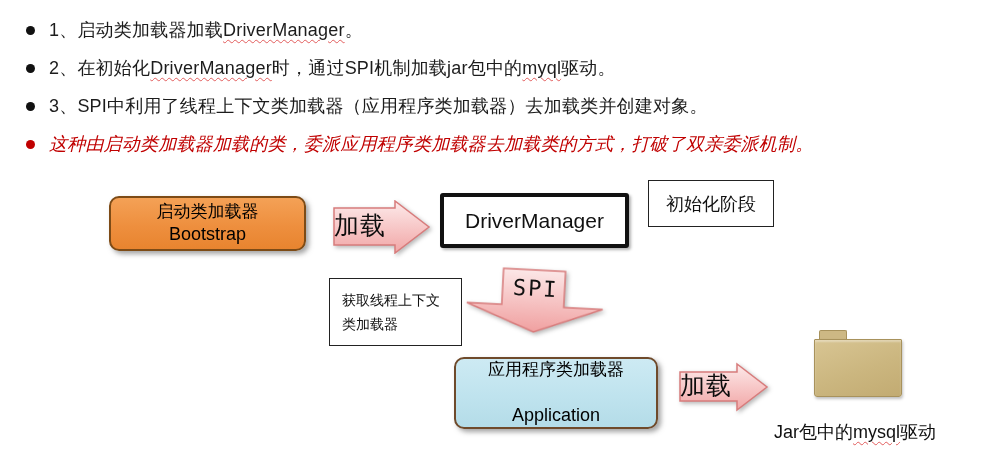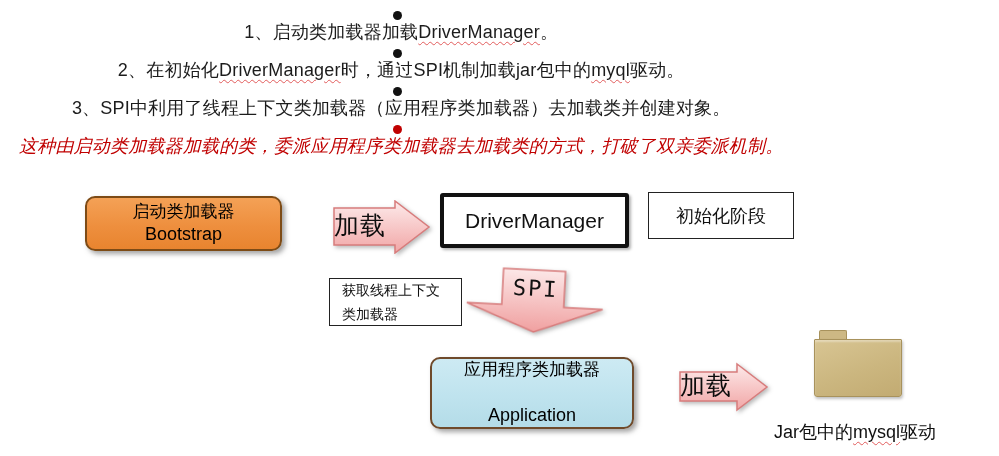--- a/index.html
+++ b/index.html
@@ -3,21 +3,21 @@
 <meta charset="utf-8">
 <style>
   html,body{margin:0;padding:0;background:#fff;}
   .canvas{
     position:relative;width:999px;height:456px;background:#ffffff;overflow:hidden;
     font-family:"Liberation Sans",sans-serif;
   }
 
   
   .bullets{position:absolute;left:19px;top:11px;}
-  .line{display:flex;align-items:center;height:38px;white-space:nowrap;flex-direction:column;}
+  .line{display:flex;align-items:center;height:38px;white-space:nowrap;}
   .dot{width:9px;height:9px;border-radius:50%;background:#111;margin:0 14px 0 7px;flex:0 0 auto;}
   .line .txt{font-size:18px;color:#1c1c1c;letter-spacing:0.2px;}
   .line.red .dot{background:#c00000;}
   .line.red .txt{color:#c00000;font-style:italic;}
   .wavy{
     text-decoration-line:underline;
     text-decoration-style:wavy;
     text-decoration-color:#e25d5d;
     text-decoration-thickness:1px;
     text-underline-offset:3px;
@@ -25,20 +25,21 @@
 
   
   .abs{position:absolute;}
 
   
   .procbox{
     display:flex;flex-direction:column;align-items:center;justify-content:center;
     border-radius:10px;color:#000;text-align:center;line-height:1.3;
     box-shadow:3px 3px 5px rgba(90,90,90,.55);
     box-sizing:border-box;
+    margin-left:24px;
   }
   .procbox .t1{font-size:17px;}
   .procbox .t2{font-size:18px;}
   .bootstrap-box{
     left:85px;top:196px;width:197px;height:55px;
     background:linear-gradient(180deg,#f4a156 0%,#ee8f3e 55%,#e8842f 100%);
     border:2.5px solid #7d4b16;
   }
   .app-box{
     left:430px;top:357px;width:204px;height:72px;
@@ -48,27 +49,27 @@
   }
 
   
   .dm-box{
     left:440px;top:193px;width:189px;height:55px;background:#fff;
     border:4px solid #111;border-radius:3px;box-sizing:border-box;
     display:flex;align-items:center;justify-content:center;
     font-size:21px;color:#111;box-shadow:2px 2px 3px rgba(0,0,0,.3);
   }
   .init-box{
-    left:648px;top:192px;width:146px;height:47px;background:#fff;
+    left:648px;top:180px;width:126px;height:47px;background:#fff;
     border:1.5px solid #222;box-sizing:border-box;
     display:flex;align-items:center;justify-content:center;
     font-size:18px;color:#111;
   }
   .thread-box{
-    left:329px;top:278px;width:133px;height:48px;background:#fff;
+    left:329px;top:278px;width:133px;height:68px;background:#fff;
     border:1.5px solid #222;box-sizing:border-box;
     display:flex;flex-direction:column;justify-content:center;
     padding-left:12px;font-size:14px;line-height:24px;color:#111;
   }
 
   
   .arrow-wrap{pointer-events:none;}
   .arrow-wrap svg{display:block;filter:drop-shadow(2px 2px 2px rgba(0,0,0,.28));}
   .arrow-label{
     position:absolute;color:#0d0d0d;font-size:25px;letter-spacing:1px;

